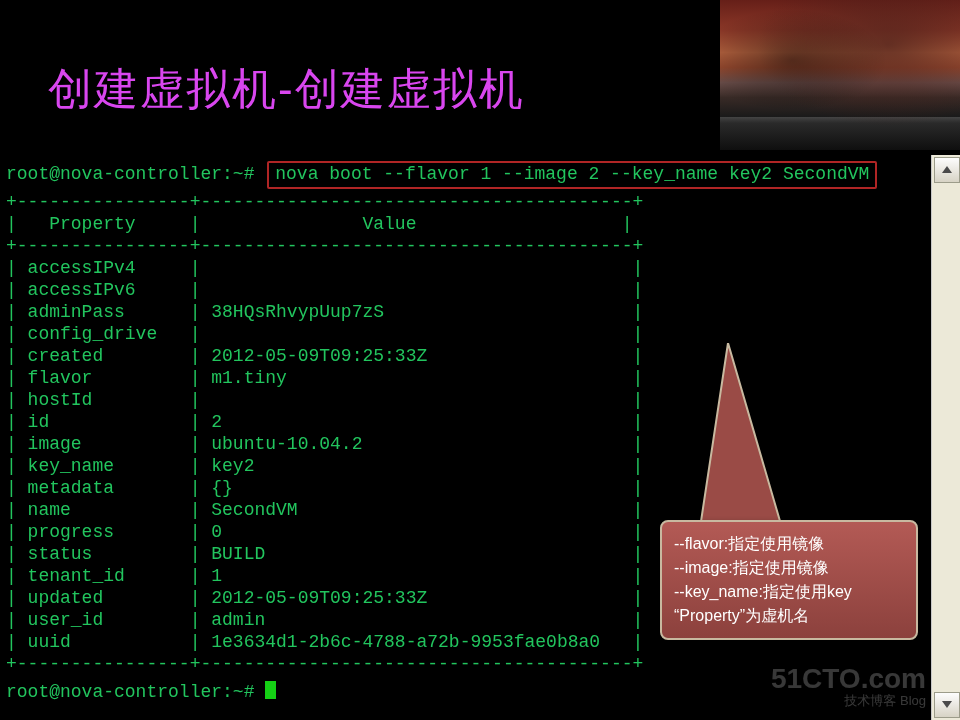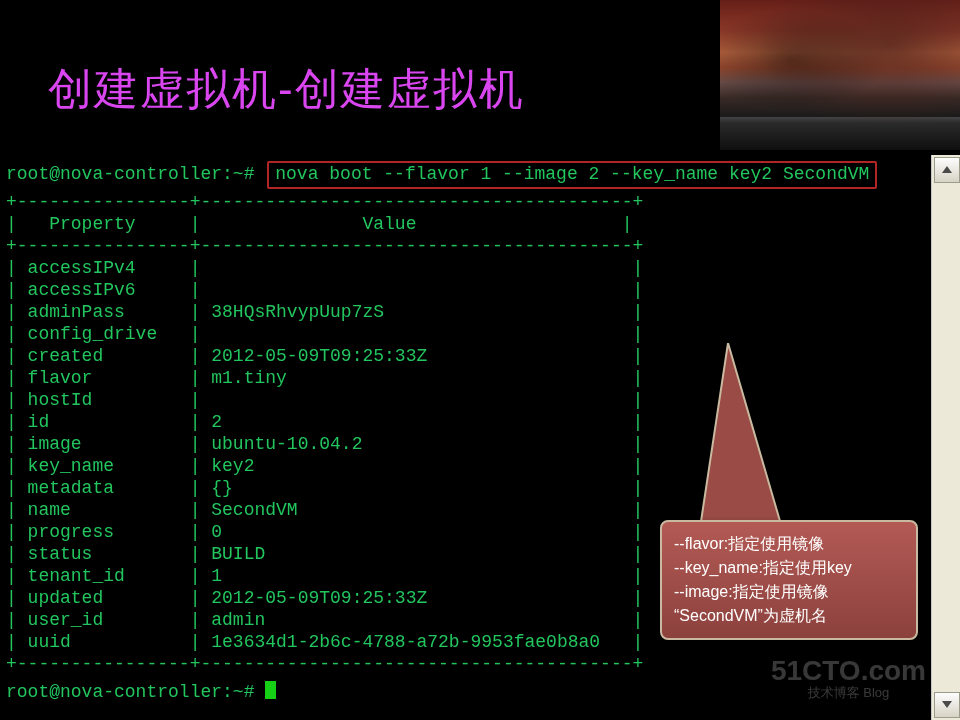--- a/index.html
+++ b/index.html
@@ -21,21 +21,21 @@
   .scroll{position:absolute;right:0;top:0;width:28px;height:100%;background:#ece9d8;border-left:1px solid #c7c7c7}
   .scroll .btn{position:absolute;left:2px;width:24px;height:24px;background:linear-gradient(#fdfdfd,#d7d3c5);border:1px solid #9c9c8a}
   .scroll .btn.up{top:2px}
   .scroll .btn.dn{bottom:2px}
   .scroll .arrow{position:absolute;left:7px;width:0;height:0;border-left:5px solid transparent;border-right:5px solid transparent}
   .scroll .up .arrow{top:8px;border-bottom:7px solid #4a4a4a}
   .scroll .dn .arrow{top:8px;border-top:7px solid #4a4a4a}
   .callout{position:absolute;left:660px;top:365px;width:230px;background:linear-gradient(#b35a55,#8c413d);border:2px solid #c8b9a0;border-radius:8px;padding:10px 12px;color:#fff;font-size:16px;line-height:24px;box-shadow:2px 3px 6px rgba(0,0,0,.45)}
   .tail-shape{position:absolute;left:700px;top:188px;width:90px;height:190px;overflow:visible}
   .tail-shape svg{position:absolute;left:0;top:0}
-  .watermark{position:absolute;right:34px;bottom:16px;color:rgba(255,255,255,.22);font-size:28px;font-weight:bold;font-family:Arial,sans-serif;text-align:center;line-height:22px}
+  .watermark{position:absolute;right:34px;bottom:8px;color:rgba(255,255,255,.22);font-size:28px;font-weight:bold;font-family:Arial,sans-serif;text-align:right;line-height:22px}
   .watermark small{display:block;font-size:13px;font-weight:normal}
 </style>
 </head>
 <body>
 <div class="slide">
 
   <div class="sky"></div>
   <div class="title">创建虚拟机-创建虚拟机</div>
 
   <div class="term-wrap">
@@ -74,23 +74,23 @@
         </div>
     </div>
 
     <div class="tail-shape">
       <svg width="90" height="195">
         <polygon points="28,0 82,185 0,185" fill="#9a4b46" stroke="#c8b9a0" stroke-width="2"></polygon>
       </svg>
     </div>
     <div class="callout">
       <div>--flavor:指定使用镜像</div>
+      <div>--image:指定使用镜像</div>
       <div>--key_name:指定使用key</div>
-      <div>--image:指定使用镜像</div>
-      <div>“SecondVM”为虚机名</div>
+      <div>“Property”为虚机名</div>
     </div>
 
     <div class="watermark">
       <span>51CTO.com</span>
       <small>技术博客  Blog</small>
     </div>
   </div>
 </div>
 
 </body></html>

